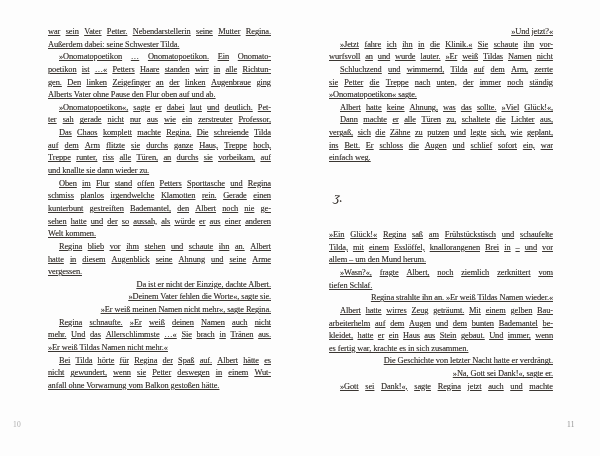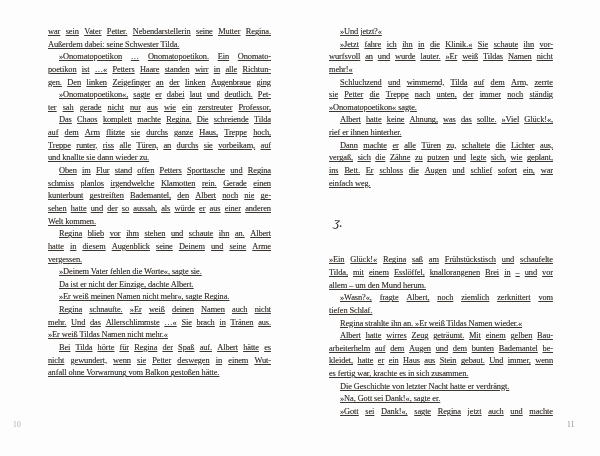--- a/index.html
+++ b/index.html
@@ -18,21 +18,21 @@
   .page.left{left:48px;width:223px;}
   .page.right{left:329px;width:224px;}
   .line{
     height:12.65px;line-height:12.65px;
     font-size:8.4px;letter-spacing:-0.1px;
     color:var(--ink);
     white-space:nowrap;
     text-shadow:0 0 0.3px rgba(59,54,50,0.55);
     text-decoration:underline;
   }
-  .line.indent{padding-left:11px;}
+  .line.indent{padding-left:11px;text-align:right;}
   .line.justify{display:flex;justify-content:space-between;}
   .line.justify span{white-space:pre;}
   .separator{
     height:64px;display:flex;align-items:center;
     color:var(--ink);
   }
   .separator span{
     font-style:italic;font-size:13px;padding-left:5px;
     display:inline-block;transform:rotate(8deg);
     text-shadow:0 0 0.3px rgba(59,54,50,0.55);
@@ -85,20 +85,21 @@
           <span>gen.</span>
           <span>Den</span>
           <span>linken</span>
           <span>Zeigefinger</span>
           <span>an</span>
           <span>der</span>
           <span>linken</span>
           <span>Augenbraue</span>
           <span>ging</span>
         </div>
+        <div class="line">Alberts Vater ohne Pause den Flur oben auf und ab.</div>
         <div class="line justify indent">
           <span>»Onomatopoetikon«,</span>
           <span>sagte</span>
           <span>er</span>
           <span>dabei</span>
           <span>laut</span>
           <span>und</span>
           <span>deutlich.</span>
           <span>Pet-</span>
         </div>
@@ -205,28 +206,28 @@
           <span>ihn</span>
           <span>an.</span>
           <span>Albert</span>
         </div>
         <div class="line justify">
           <span>hatte</span>
           <span>in</span>
           <span>diesem</span>
           <span>Augenblick</span>
           <span>seine</span>
-          <span>Deinem</span>
+          <span>Ahnung</span>
           <span>und</span>
           <span>seine</span>
           <span>Arme</span>
         </div>
         <div class="line">vergessen.</div>
+        <div class="line indent">Da ist er nicht der Einzige, dachte Albert.</div>
         <div class="line indent">»Deinem Vater fehlen die Worte«, sagte sie.</div>
-        <div class="line indent">Da ist er nicht der Einzige, dachte Albert.</div>
         <div class="line indent">»Er weiß meinen Namen nicht mehr«, sagte Regina.</div>
         <div class="line justify indent">
           <span>Regina</span>
           <span>schnaufte.</span>
           <span>»Er</span>
           <span>weiß</span>
           <span>deinen</span>
           <span>Namen</span>
           <span>auch</span>
           <span>nicht</span>
@@ -292,21 +293,20 @@
           <span>an</span>
           <span>und</span>
           <span>wurde</span>
           <span>lauter.</span>
           <span>»Er</span>
           <span>weiß</span>
           <span>Tildas</span>
           <span>Namen</span>
           <span>nicht</span>
         </div>
-        <div class="line">mehr!«</div>
         <div class="line justify indent">
           <span>Schluchzend</span>
           <span>und</span>
           <span>wimmernd,</span>
           <span>Tilda</span>
           <span>auf</span>
           <span>dem</span>
           <span>Arm,</span>
           <span>zerrte</span>
         </div>
@@ -327,21 +327,20 @@
           <span>Albert</span>
           <span>hatte</span>
           <span>keine</span>
           <span>Ahnung,</span>
           <span>was</span>
           <span>das</span>
           <span>sollte.</span>
           <span>»Viel</span>
           <span>Glück!«,</span>
         </div>
-        <div class="line">rief er ihnen hinterher.</div>
         <div class="line justify indent">
           <span>Dann</span>
           <span>machte</span>
           <span>er</span>
           <span>alle</span>
           <span>Türen</span>
           <span>zu,</span>
           <span>schaltete</span>
           <span>die</span>
           <span>Lichter</span>

